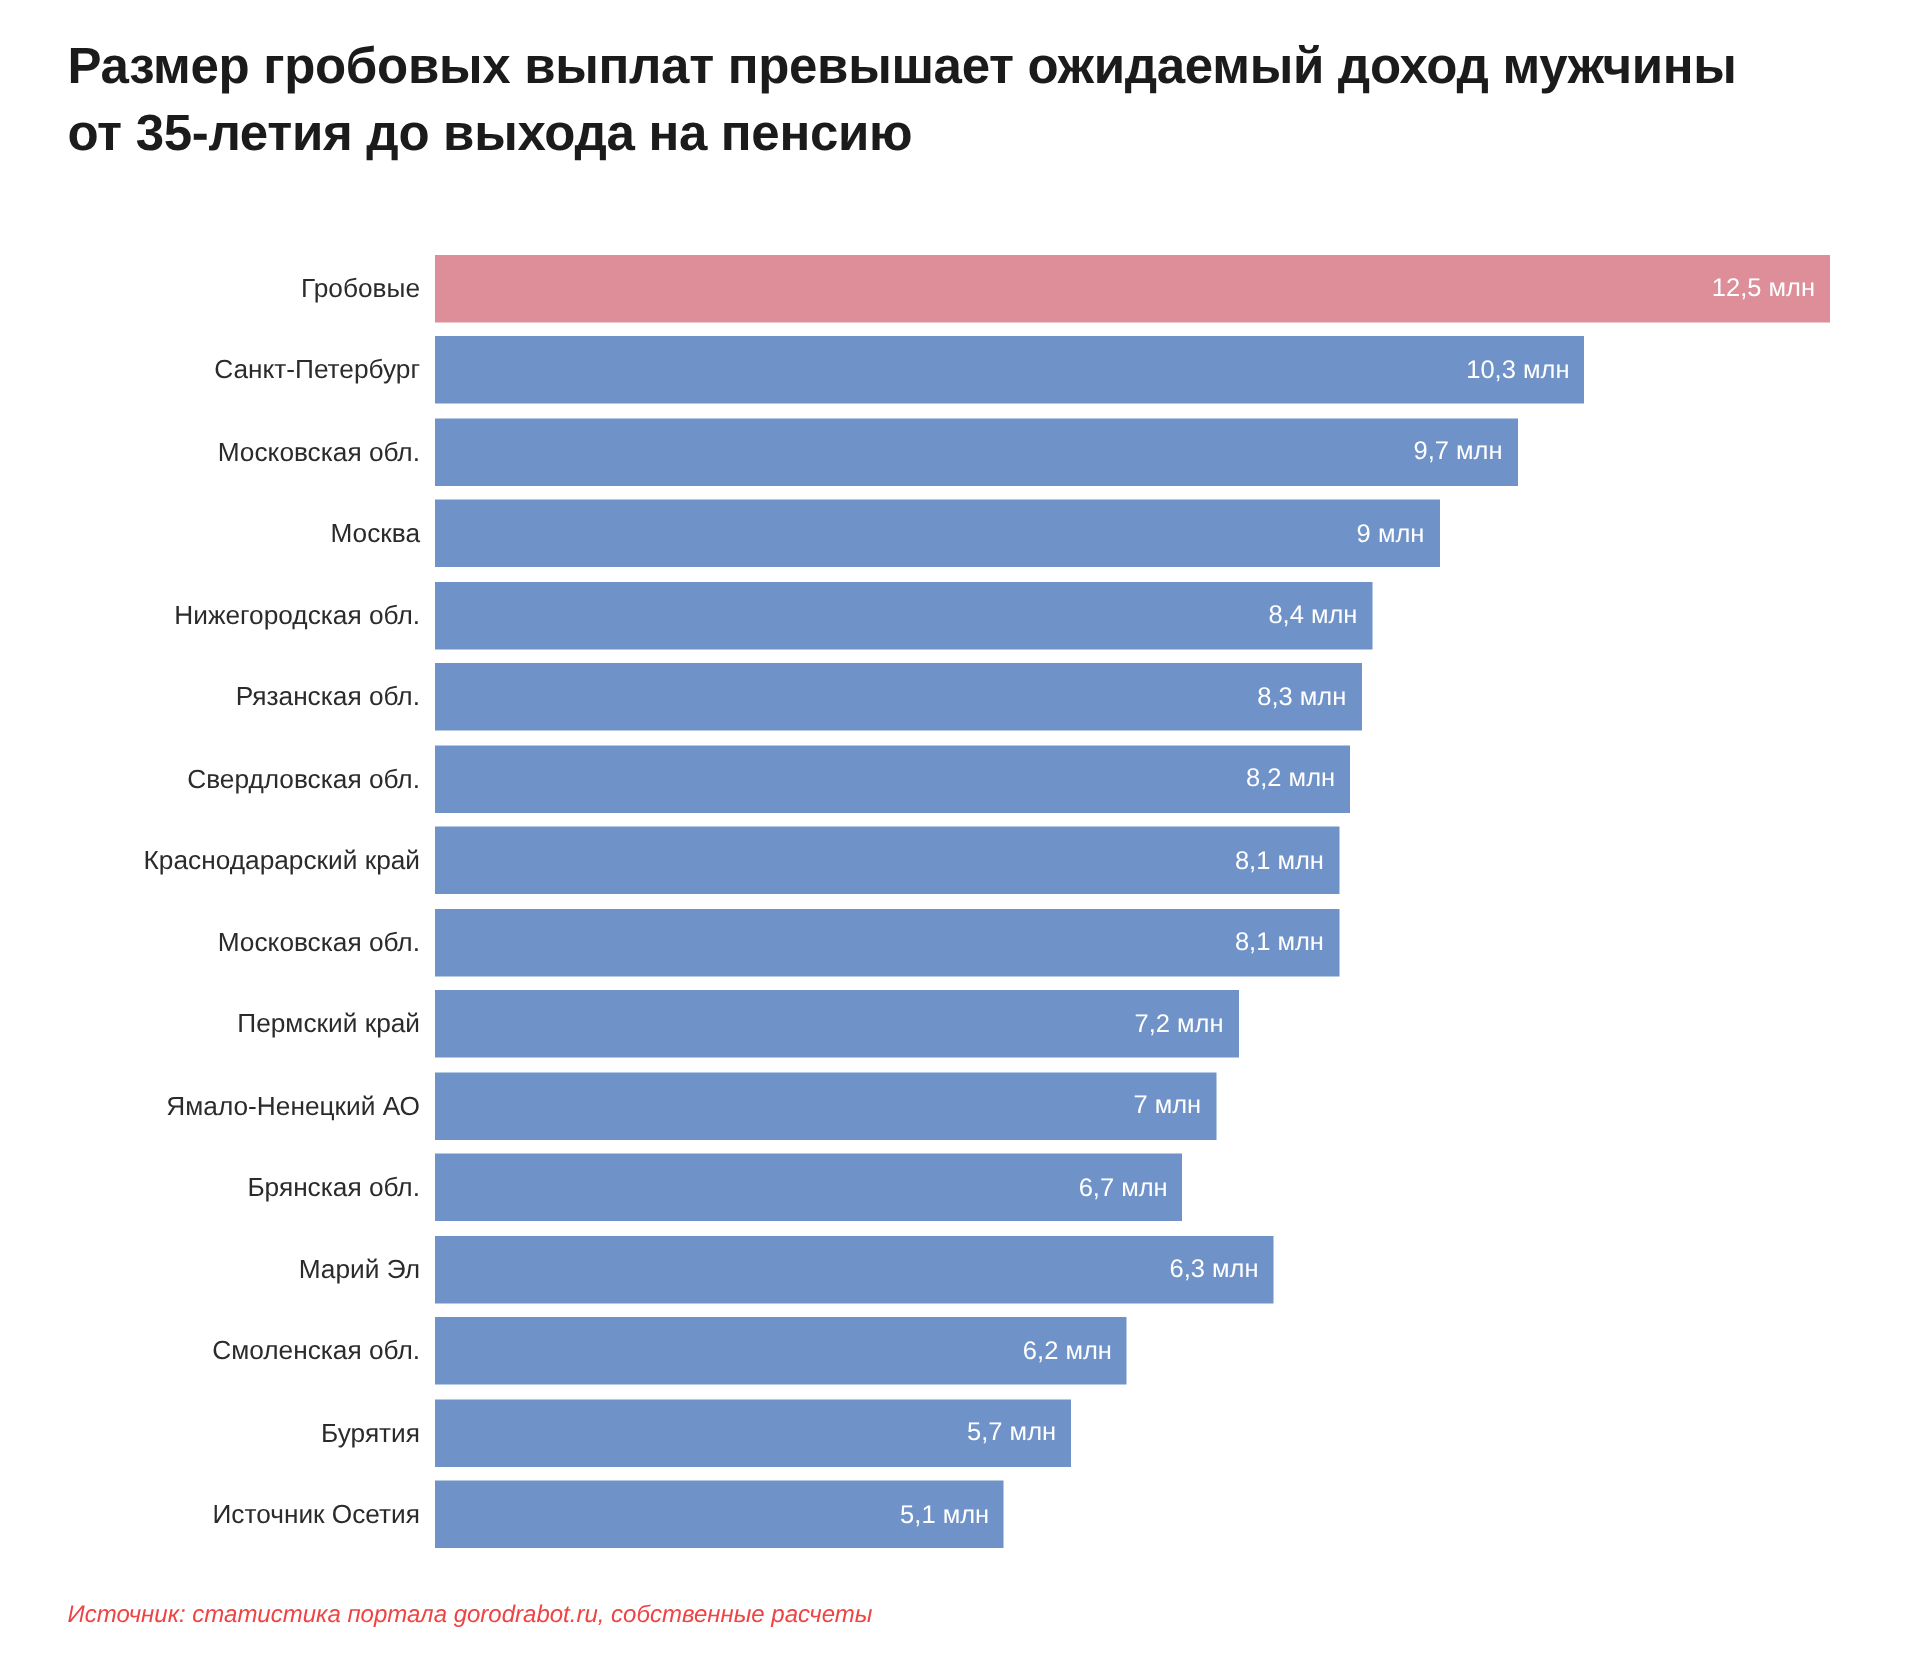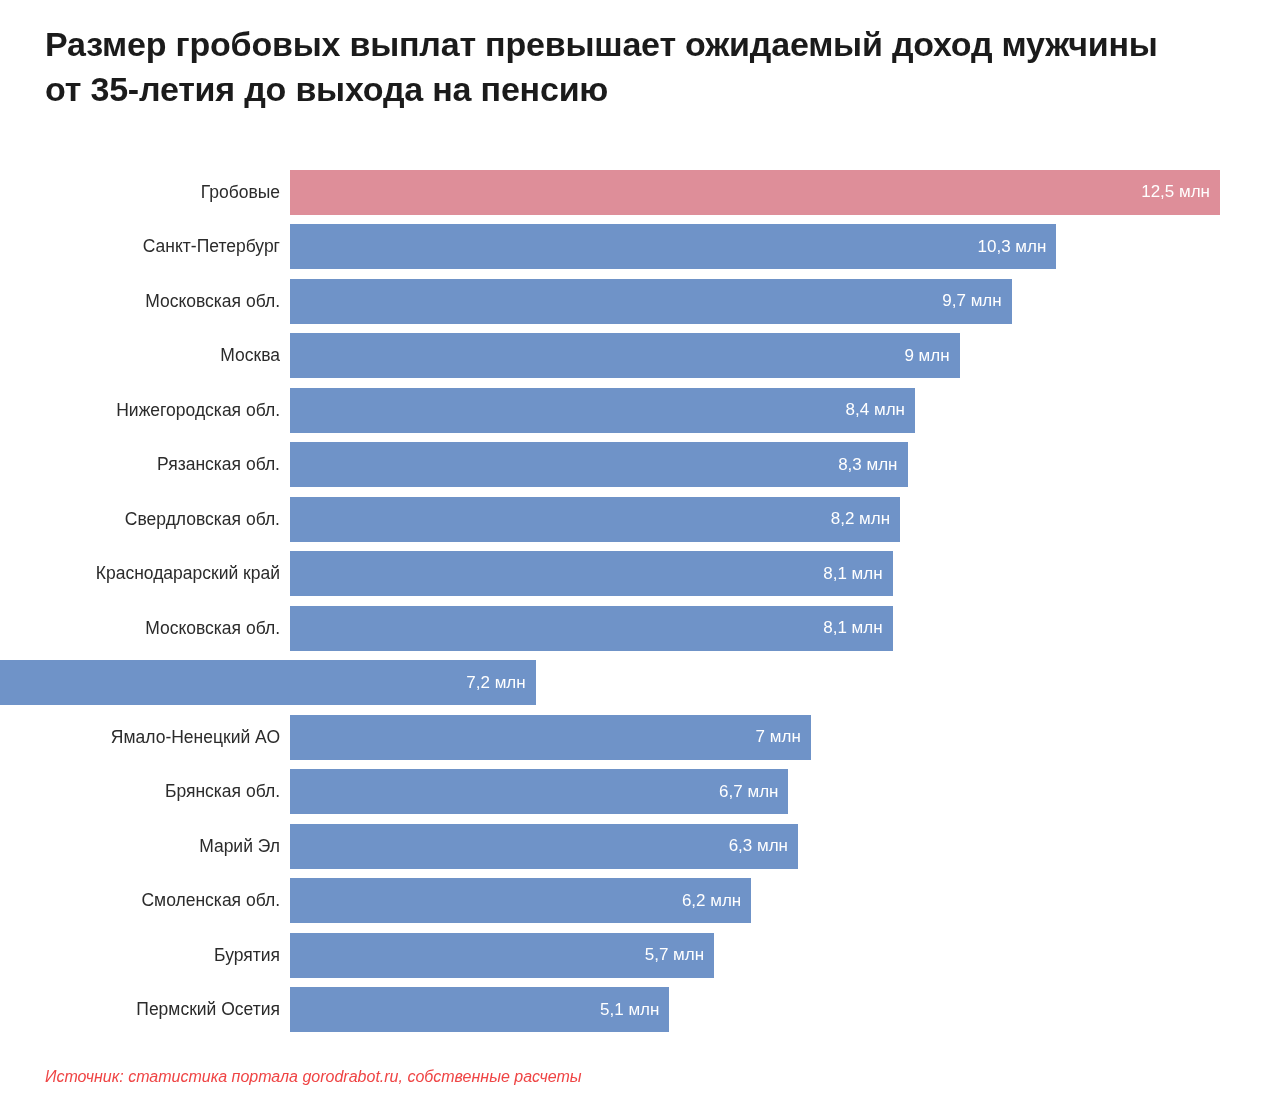--- a/index.html
+++ b/index.html
@@ -159,20 +159,21 @@
       </div>
       <div class="row">
         <div class="row-label">Московская обл.</div>
         <div class="bar-area">
           <div class="bar normal" style="width: 602.64px;">
             <span>8,1 млн</span>
           </div>
         </div>
       </div>
       <div class="row">
+        <div class="row-label">Пермский край</div>
         <div class="bar-area">
           <div class="bar normal" style="width: 535.68px;">
             <span>7,2 млн</span>
           </div>
         </div>
       </div>
       <div class="row">
         <div class="row-label">Ямало-Ненецкий АО</div>
         <div class="bar-area">
           <div class="bar normal" style="width: 520.8px; align-items: center;">
@@ -184,21 +185,21 @@
         <div class="row-label">Брянская обл.</div>
         <div class="bar-area">
           <div class="bar normal" style="width: 498.48px;">
             <span>6,7 млн</span>
           </div>
         </div>
       </div>
       <div class="row">
         <div class="row-label">Марий Эл</div>
         <div class="bar-area">
-          <div class="bar normal" style="width: 508px;">
+          <div class="bar normal" style="width: 559px;">
             <span>6,3 млн</span>
           </div>
         </div>
       </div>
       <div class="row">
         <div class="row-label">Смоленская обл.</div>
         <div class="bar-area">
           <div class="bar normal" style="width: 461.28px;">
             <span>6,2 млн</span>
           </div>
@@ -206,21 +207,21 @@
       </div>
       <div class="row">
         <div class="row-label">Бурятия</div>
         <div class="bar-area">
           <div class="bar normal" style="width: 424.08px;">
             <span>5,7 млн</span>
           </div>
         </div>
       </div>
       <div class="row">
-        <div class="row-label">Пермский Осетия</div>
+        <div class="row-label">Источник Осетия</div>
         <div class="bar-area">
           <div class="bar normal" style="width: 379.44px;">
             <span>5,1 млн</span>
           </div>
         </div>
       </div>
     </div>
 
   <div class="source">Источник: статистика портала gorodrabot.ru, собственные расчеты</div>
 

